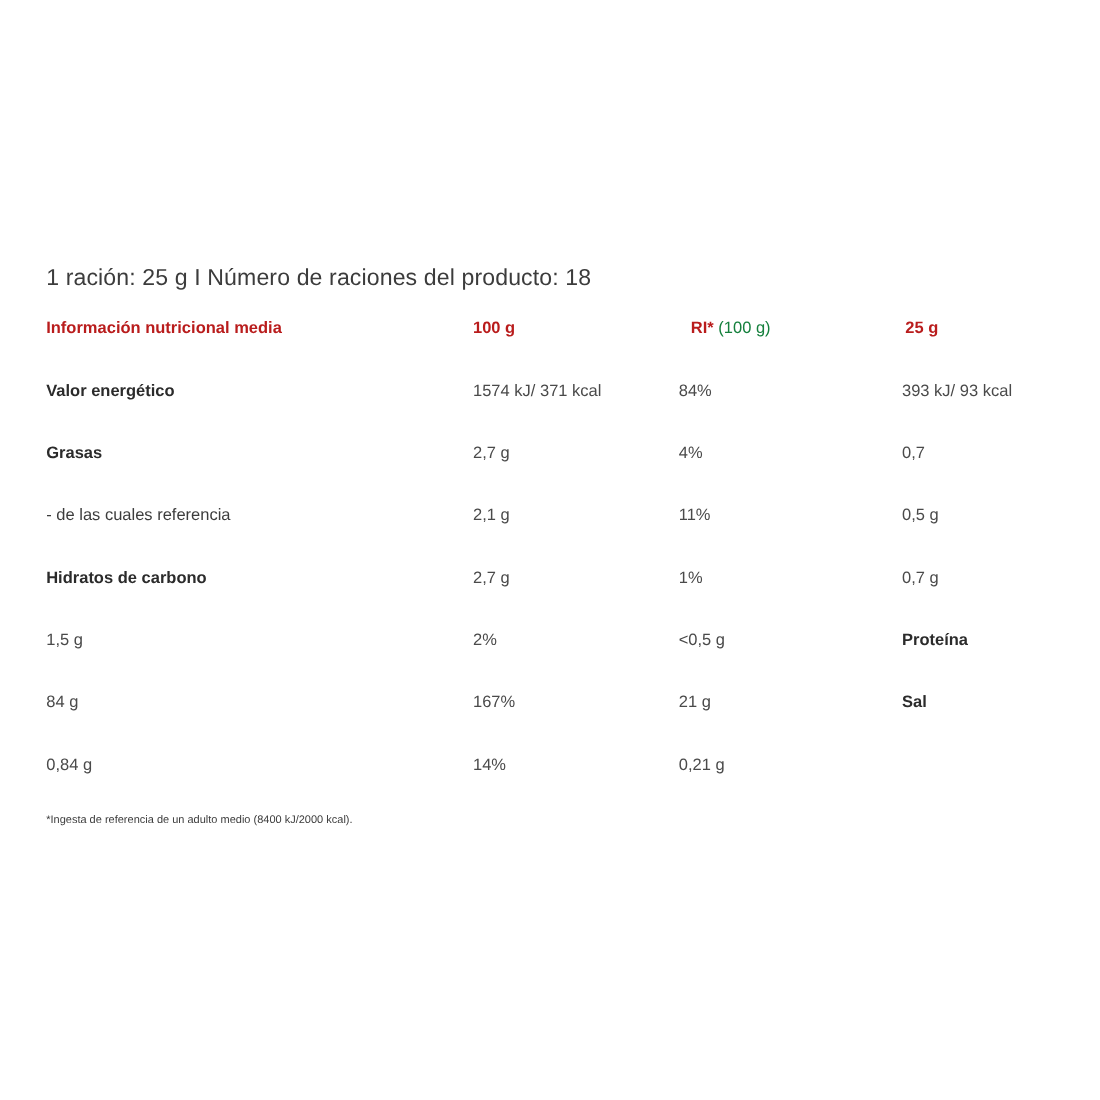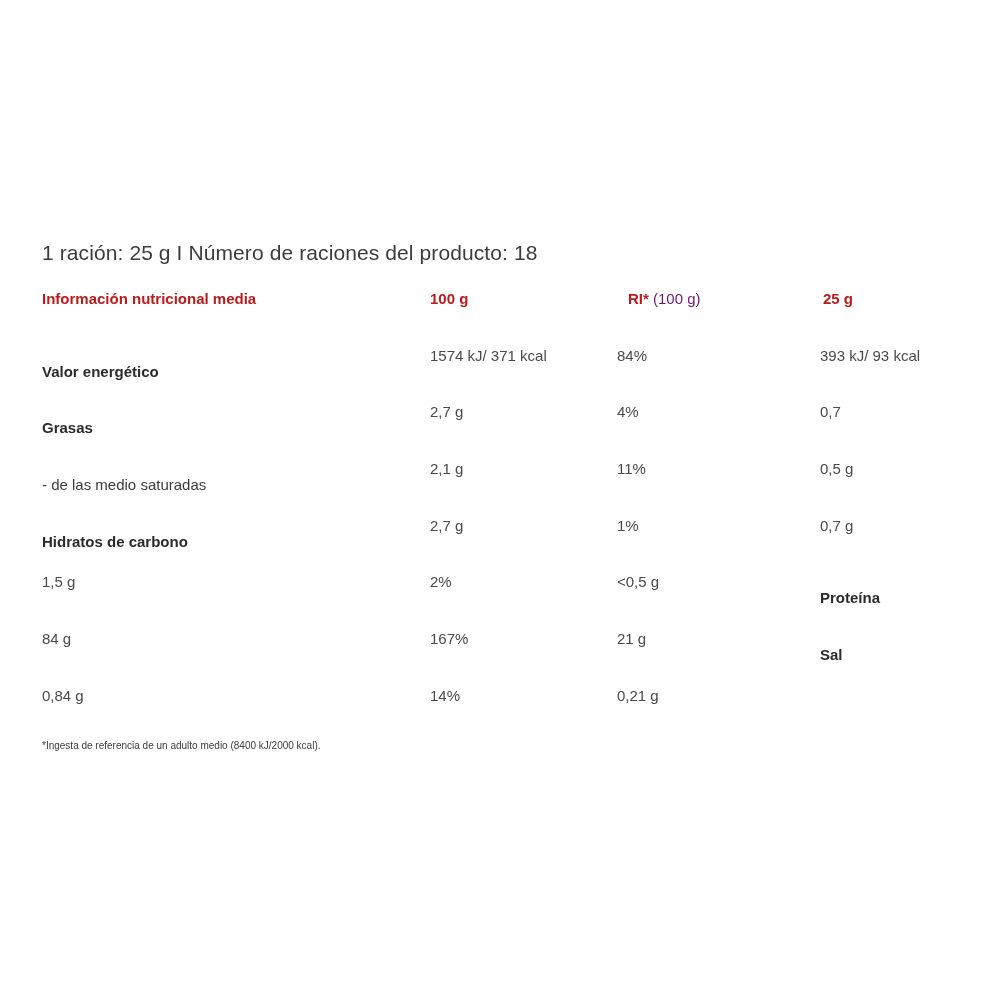--- a/index.html
+++ b/index.html
@@ -33,22 +33,22 @@
     grid-template-columns: 388px 187px 203px auto;
     grid-auto-rows: 56.7px;
     font-size: 15px;
     line-height: 18px;
     align-items: start;
   }
   .cell { white-space: nowrap; }
   .hdr { font-weight: bold; color: #b91c1c; }
   .hdr-ri { padding-left: 11px; color: #2b2b2b; }
   .hdr-25 { padding-left: 3px; }
-  .light { font-weight: normal; color: #701a75; }
-  .label { font-weight: bold; color: #2b2b2b; margin-top: 16px; }
+  .light { font-weight: normal; color: #15803d; }
+  .label { font-weight: bold; color: #2b2b2b; }
   .label.sub { font-weight: normal; color: #3c3c3c; }
   .value { color: #4a4a4a; }
   .footnote {
     position: absolute;
     left: 42px;
     top: 737px;
     font-size: 10px;
     line-height: 18px;
     color: #3c3c3c;
   }
@@ -70,21 +70,21 @@
     <div class="cell label">Valor energético</div>
     <div class="cell value">1574 kJ/ 371 kcal</div>
     <div class="cell value">84%</div>
     <div class="cell value">393 kJ/ 93 kcal</div>
 
     <div class="cell label">Grasas</div>
     <div class="cell value">2,7 g</div>
     <div class="cell value">4%</div>
     <div class="cell value">0,7</div>
 
-    <div class="cell label sub">- de las medio saturadas</div>
+    <div class="cell label sub">- de las cuales referencia</div>
     <div class="cell value">2,1 g</div>
     <div class="cell value">11%</div>
     <div class="cell value">0,5 g</div>
 
     <div class="cell label">Hidratos de carbono</div>
     <div class="cell value">2,7 g</div>
     <div class="cell value">1%</div>
     <div class="cell value">0,7 g</div>
 
     <div class="cell value">1,5 g</div>

